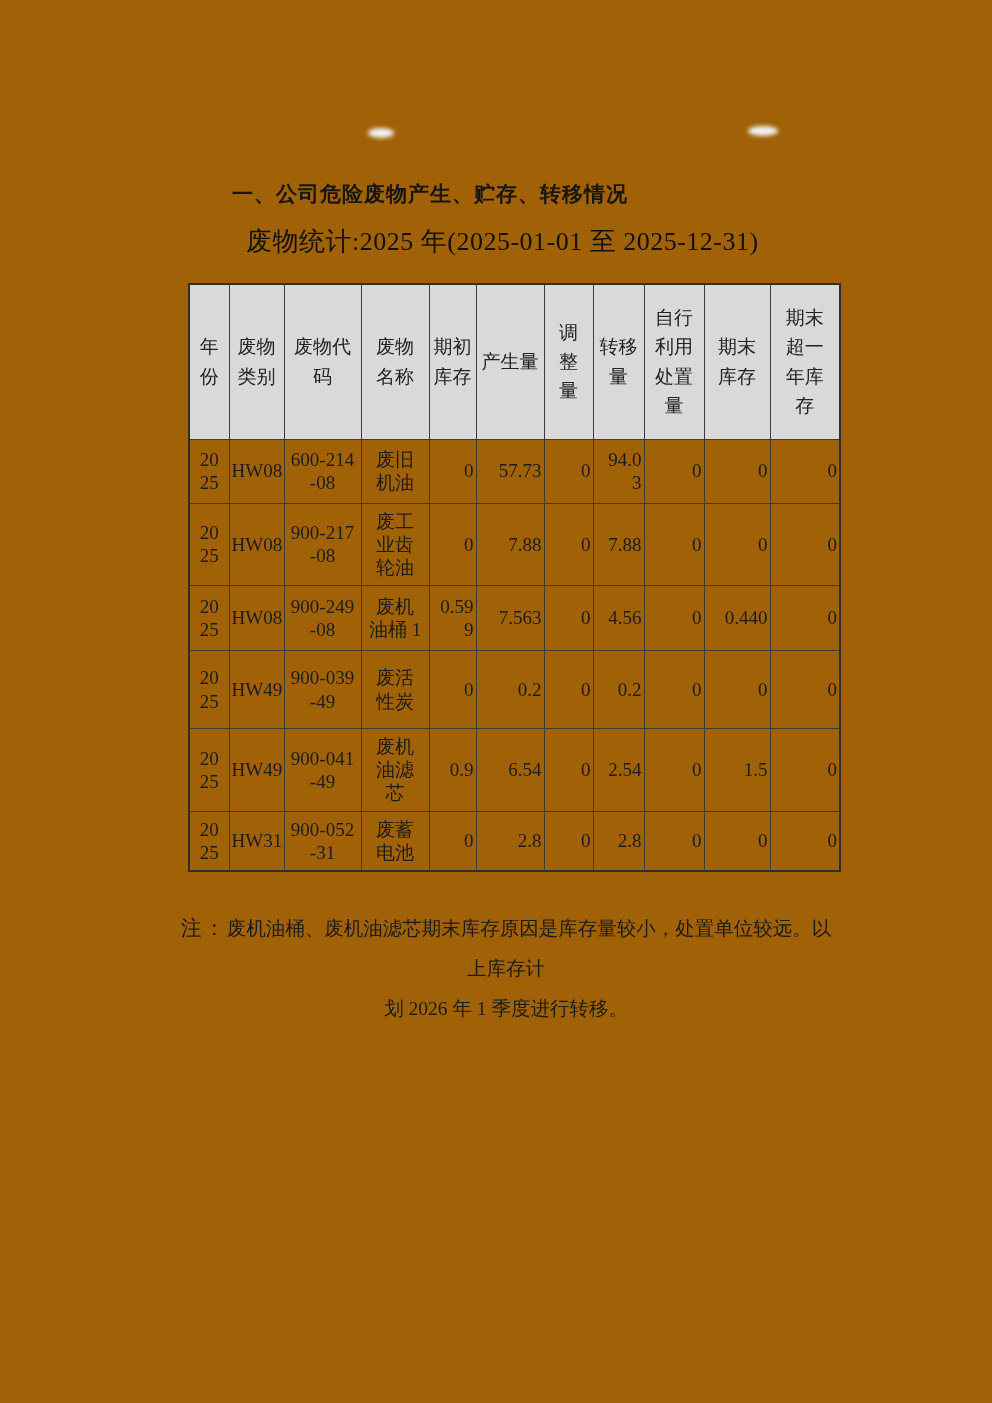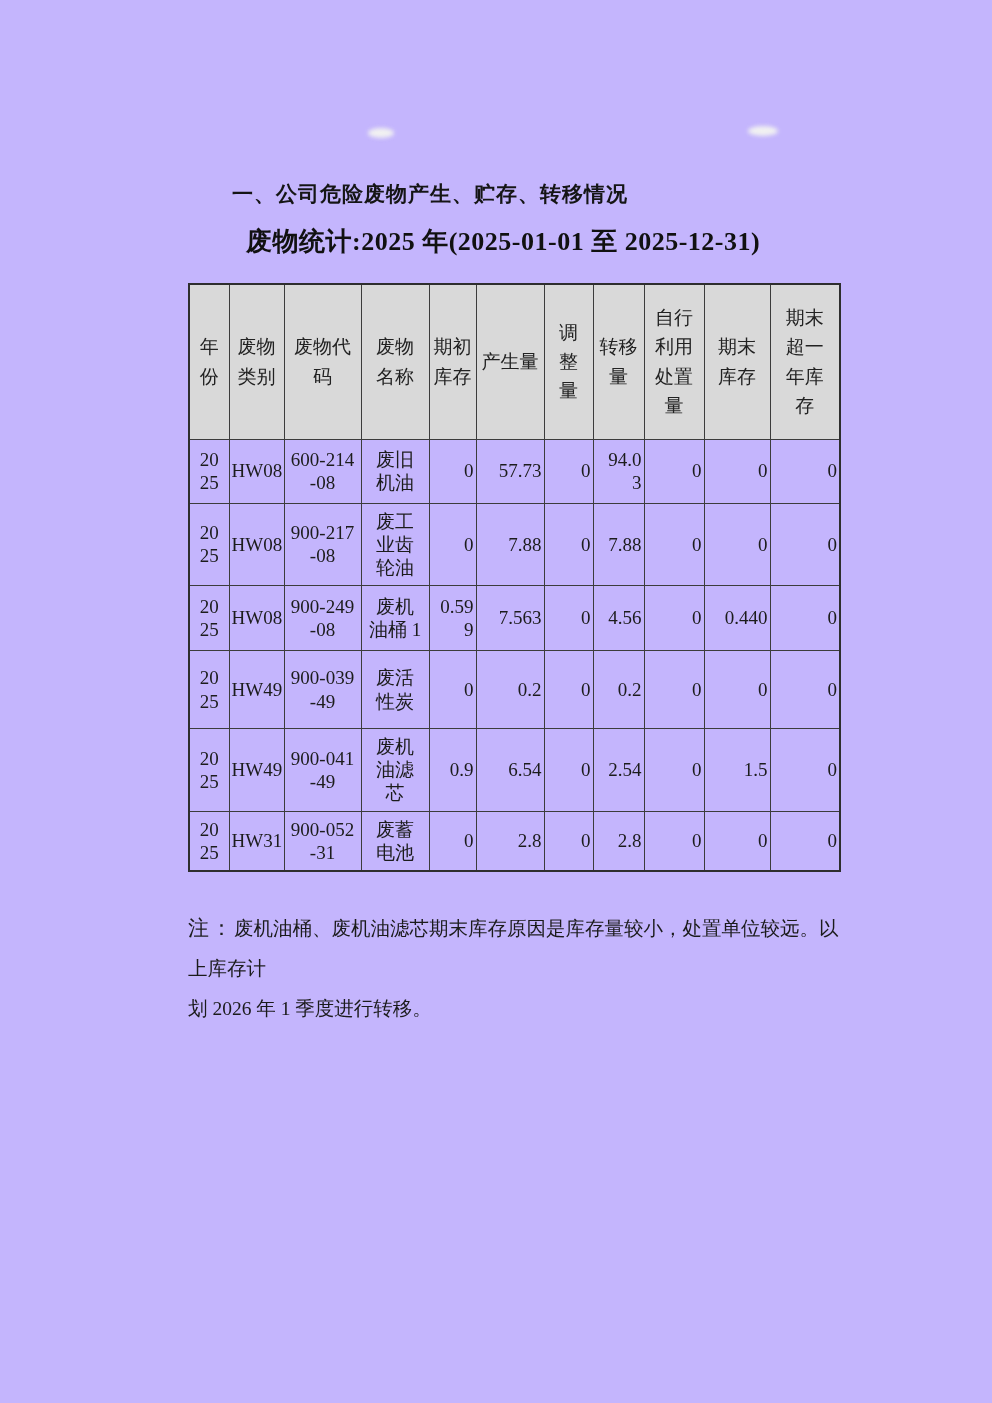--- a/index.html
+++ b/index.html
@@ -6,36 +6,36 @@
   html, body { background: #ffffff; }
   body {
     width: 992px; height: 1403px;
     position: relative;
     font-family: "Liberation Serif", "DejaVu Serif", serif;
     color: #1c1c1c;
     overflow: hidden;
   }
   .page {
     position: absolute; inset: 0;
-    background: #c4b5fd;
+    background: #a16207;
   }
   
   .smudge { position: absolute; background: #f1f1f1; border-radius: 50%; filter: blur(2px); }
   .smudge.s1 { left: 368px; top: 128px; width: 26px; height: 10px; }
   .smudge.s2 { left: 748px; top: 126px; width: 30px; height: 10px; }
 
   .section-title {
     position: absolute; left: 232px; top: 180px;
     font-family: "Liberation Sans", "DejaVu Sans", sans-serif;
     font-weight: bold; font-size: 21px; letter-spacing: 1px;
     color: #151515;
   }
   .table-title {
     position: absolute; left: 246px; top: 224px;
-    font-weight: bold; font-size: 26px; letter-spacing: 0.5px;
+    font-weight: normal; font-size: 26px; letter-spacing: 0.5px;
     color: #111111;
   }
 
   table.waste {
     position: absolute; left: 188px; top: 283px;
     width: 651px;
     border-collapse: collapse;
     table-layout: fixed;
     border: 2.5px solid #2e2e2e;
     font-size: 19px;
@@ -59,24 +59,25 @@
   tbody tr:nth-child(2) { height: 80px; }
   tbody tr:nth-child(3) { height: 65px; }
   tbody tr:nth-child(4) { height: 78px; }
   tbody tr:nth-child(5) { height: 73px; }
   tbody tr:nth-child(6) { height: 54px; }
   td.c-center { text-align: center; }
   td.c-name  { text-align: center; padding-left: 9px; padding-right: 2px; }
   td.c-num   { text-align: right; padding-right: 10px; }
 
   .note {
-    position: absolute; left: 188px; top: 908px;
+    position: absolute; left: 172px; top: 908px;
     width: 668px;
     font-size: 19.5px; line-height: 40px;
     color: #1b1b1b;
+    text-align: center;
   }
   .note .note-label { font-size: 21px; letter-spacing: 2px; }
   .note .note-text { white-space: pre-line; }
 </style>
 </head>
 <body>
 
 <div class="page">
 
   <div class="smudge s1"></div>

